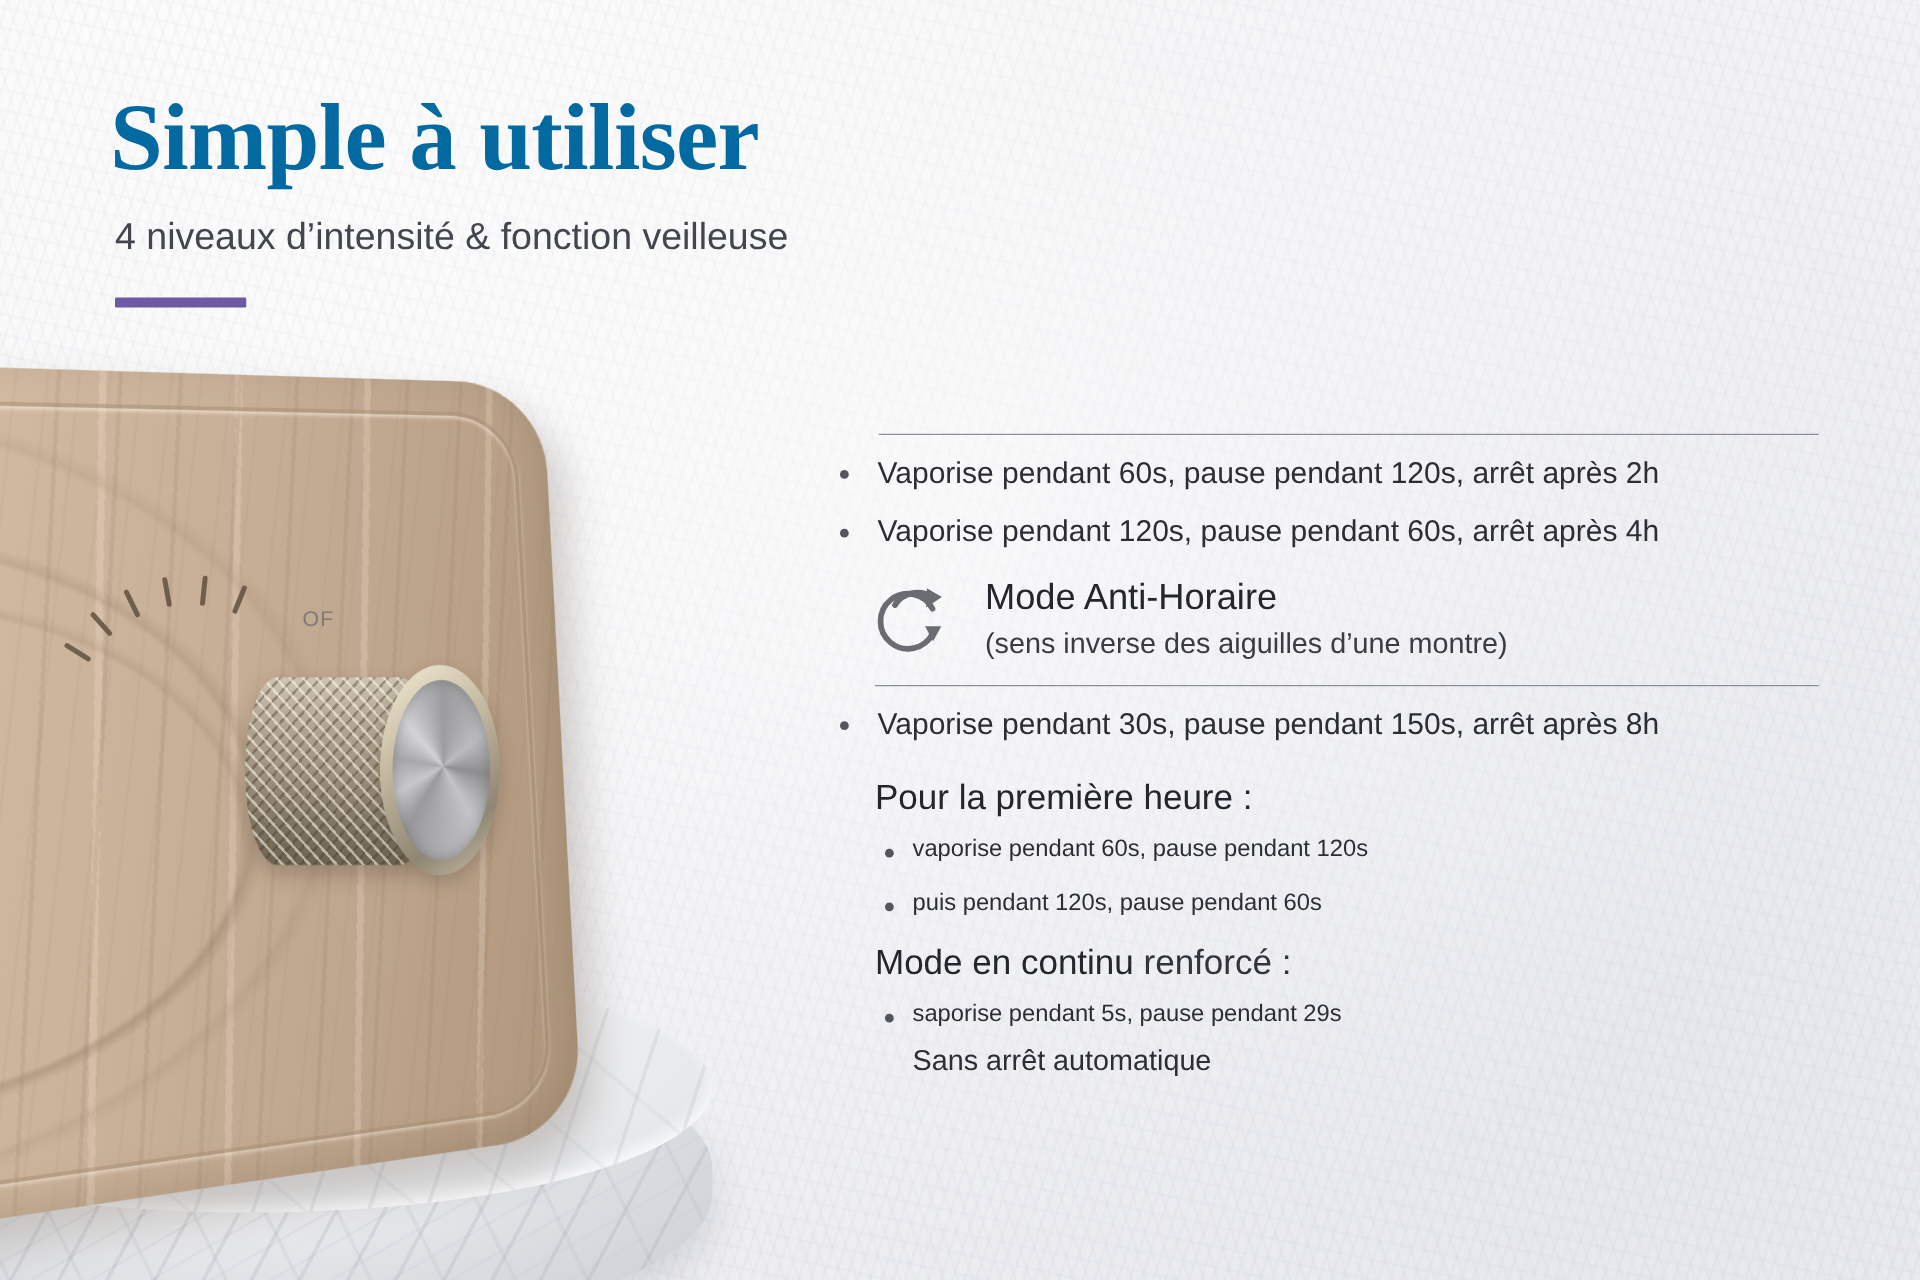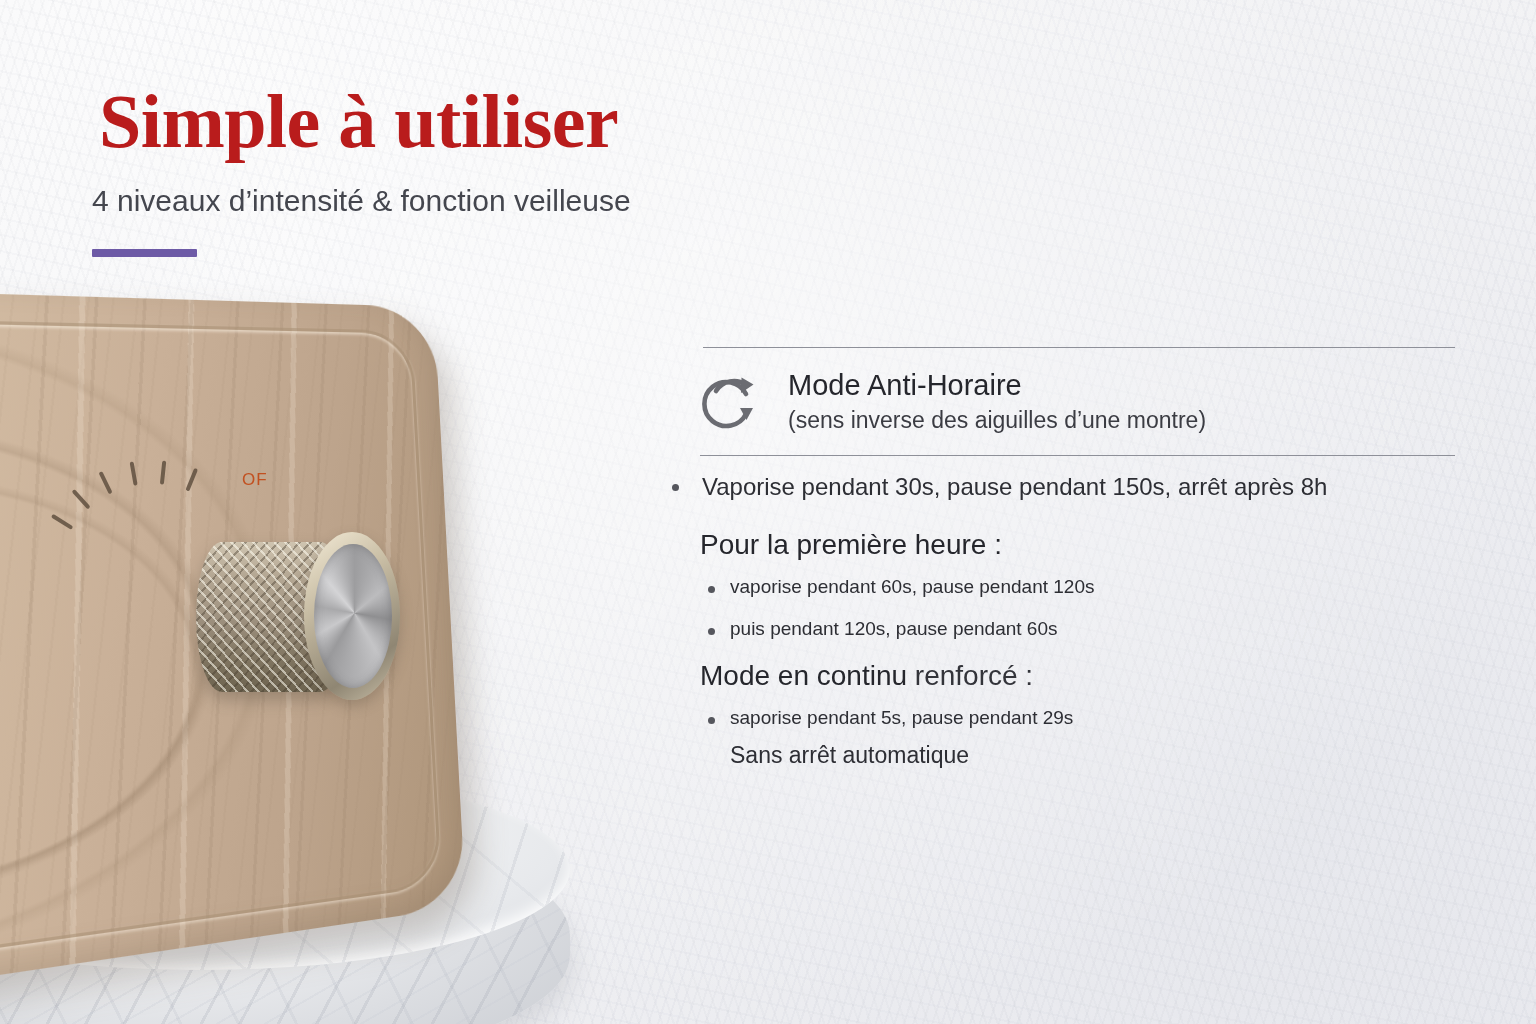--- a/index.html
+++ b/index.html
@@ -51,22 +51,22 @@
     left: 88px;
     top: 72px;
     z-index: 6;
   }
   .headline {
     font-family: "Liberation Serif", "DejaVu Serif", serif;
     font-weight: bold;
     font-size: 76px;
     line-height: 1.0;
     letter-spacing: -0.5px;
-    color: #b91c1c;
-    margin: 11px;
+    color: #0369a1;
+    margin: 0;
     white-space: nowrap;
   }
   .subhead {
     font-family: "Liberation Sans", sans-serif;
     font-weight: 400;
     font-size: 30px;
     line-height: 1.2;
     color: #44464e;
     margin: 24px 0 0 4px;
     white-space: nowrap;
@@ -250,25 +250,25 @@
     width: 4px;
     height: 24px;
     background: #5c4c3c;
     border-radius: 2px;
     transform-origin: 50% 118px;
     opacity: .82;
   }
   .dial-label {
     position: absolute;
     left: 242px;
-    top: 170px;
+    top: 186px;
     font-family: "Liberation Sans", sans-serif;
     font-size: 17px;
     letter-spacing: 1px;
-    color: #c2410c;
+    color: #737373;
     opacity: .85;
   }
 
   
   .info {
     position: absolute;
     left: 655px;
     top: 330px;
     width: 800px;
     z-index: 6;
@@ -418,20 +418,24 @@
       <div class="knob-barrel"></div>
       <div class="knob-ring"></div>
       <div class="knob-face"></div>
     </div>
   </div>
 
   <div class="info">
 
     <div class="mode-block">
       <div class="divider"></div>
+      <ul class="spec-list">
+        <li>Vaporise pendant 60s, pause pendant 120s, arrêt après 2h</li>
+        <li>Vaporise pendant 120s, pause pendant 60s, arrêt après 4h</li>
+      </ul>
     </div>
 
     <div class="mode-block" style="margin-top:22px">
       <div class="mode-head" style="padding-left:45px">
         <span class="mode-icon">
           <svg viewBox="0 0 66 66" xmlns="http://www.w3.org/2000/svg">
             <g fill="none" stroke="#6b6c72" stroke-width="4.6" stroke-linecap="round">
               <path d="M46 22 A22 22 0 1 0 46 42"></path>
               <path d="M16 19 A21 21 0 0 1 46 13"></path>
             </g>

